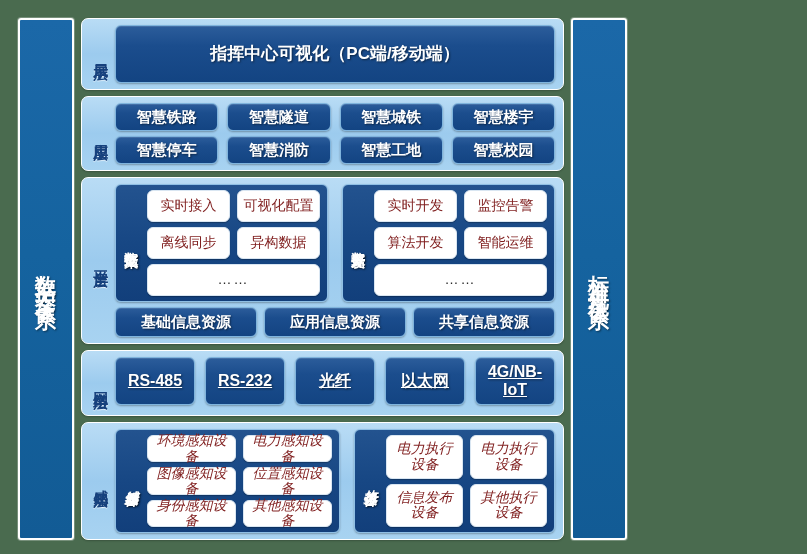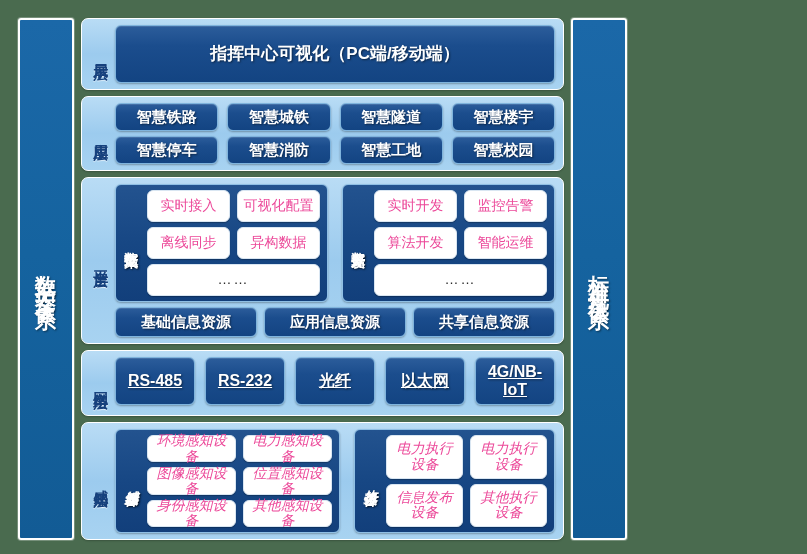--- a/index.html
+++ b/index.html
@@ -112,21 +112,21 @@
     box-sizing: border-box;
     padding: 2px 4px;
     line-height: 1.1;
   }
 
   
   .wchip {
     background: #ffffff;
     border: 1px solid #d9e6f2;
     border-radius: 6px;
-    color: #ec4899;
+    color: #7f1d1d;
     font-size: 14px;
     font-weight: normal;
     display: flex;
     align-items: center;
     justify-content: center;
     text-align: center;
     box-shadow: 0 1px 1px rgba(0,0,0,0.25);
     box-sizing: border-box;
     padding: 2px 4px;
     line-height: 1.1;
@@ -259,22 +259,22 @@
       <div class="layer-body">
         <div class="chip banner">指挥中心可视化（PC端/移动端）</div>
       </div>
     </div>
 
     <div class="layer" id="layer-application">
       <div class="layer-label">应用层</div>
       <div class="layer-body">
         <div class="app-row">
           <div class="chip">智慧铁路</div>
+          <div class="chip">智慧隧道</div>
           <div class="chip">智慧城铁</div>
-          <div class="chip">智慧隧道</div>
           <div class="chip">智慧楼宇</div>
         </div>
         <div class="app-row">
           <div class="chip">智慧停车</div>
           <div class="chip">智慧消防</div>
           <div class="chip">智慧工地</div>
           <div class="chip">智慧校园</div>
         </div>
       </div>
     </div>

